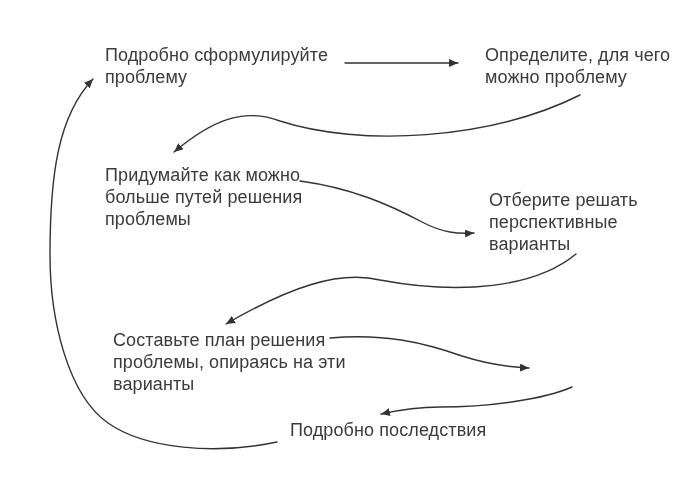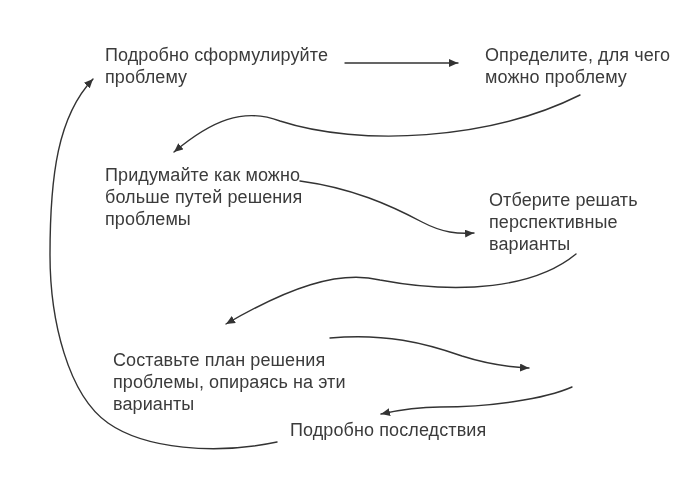--- a/index.html
+++ b/index.html
@@ -57,20 +57,20 @@
 можно проблему</div>
 
   <div class="node" style="left:105px;top:164px;">Придумайте как можно
 больше путей решения
 проблемы</div>
 
   <div class="node" style="left:489px;top:189px;">Отберите решать
 перспективные
 варианты</div>
 
-  <div class="node" style="left:113px;top:329px;margin-top:20px;">Составьте план решения
+  <div class="node" style="left:113px;top:329px;">Составьте план решения
 проблемы, опираясь на эти
 варианты</div>
 
 
   <div class="node" style="left:290px;top:419px;">Подробно последствия</div>
 
 </div>
 
 </body></html>

